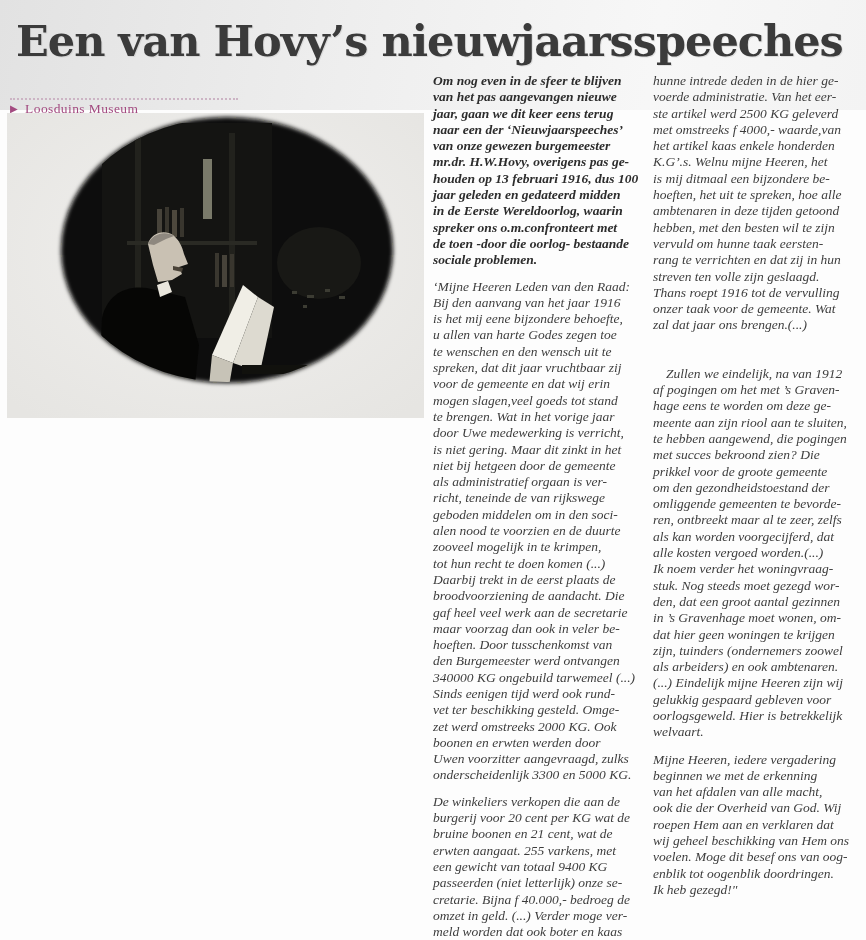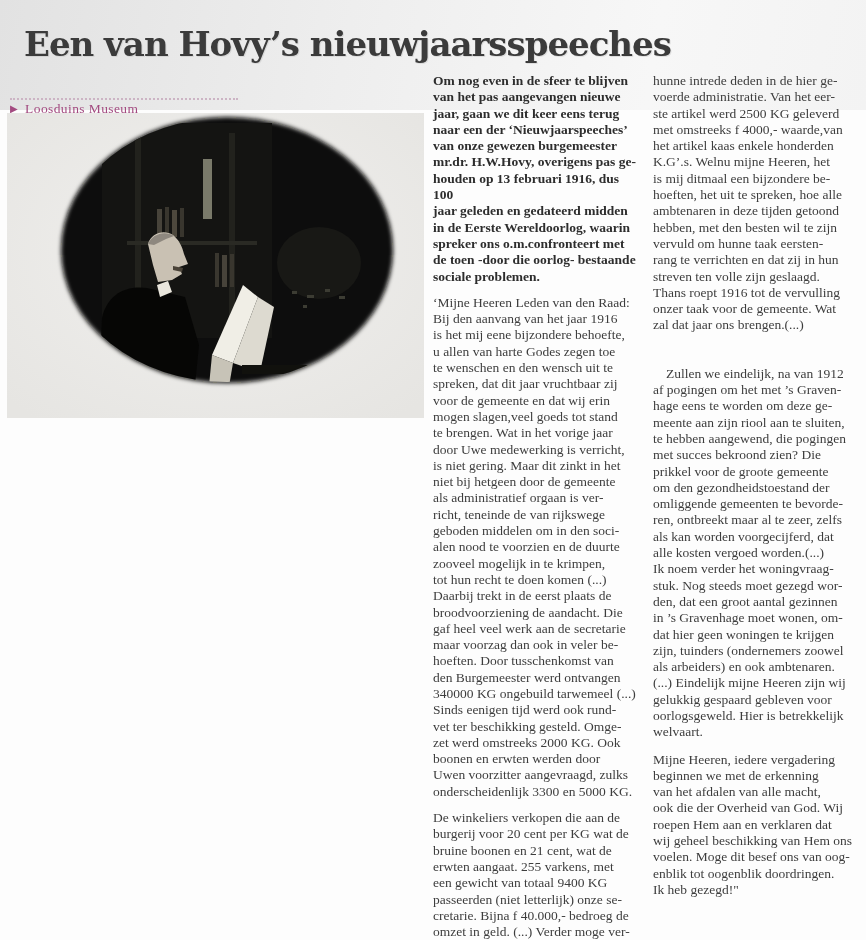--- a/index.html
+++ b/index.html
@@ -6,23 +6,23 @@
   body{
     width:866px;height:940px;position:relative;overflow:hidden;
     background:#fdfdfd;
     font-family:"Liberation Serif","DejaVu Serif",serif;
   }
   .header-band{
     position:absolute;top:0;left:0;width:866px;height:110px;
     background:linear-gradient(100deg,#e2e2e2 0%,#eeeeee 40%,#f7f7f7 75%,#f3f3f3 100%);
   }
   h1.title{
-    position:absolute;top:10px;left:8px;margin:16px;
+    position:absolute;top:10px;left:8px;margin:8px;
     font-family:"DejaVu Serif","Liberation Serif",serif;
-    font-weight:bold;font-size:34px;letter-spacing:-1px;line-height:1.1;
+    font-weight:bold;font-size:43px;letter-spacing:-1px;line-height:1.1;
     color:#3b3b3b;text-shadow:1px 1px 0 rgba(180,180,180,0.35);
     white-space:nowrap;
   }
   .category{
     position:absolute;top:79px;left:10px;
     font-size:13.5px;letter-spacing:0.4px;color:#a34b80;margin-top:22px;
   }
   .category .tri{
     display:inline-block;font-size:10px;vertical-align:1px;margin-right:7px;color:#a34b80;
   }
@@ -35,20 +35,21 @@
   }
   .article{
     position:absolute;top:73px;left:433px;width:426px;
     display:flex;gap:14px;
   }
   .col{width:206px;}
   .article p{
     margin:0 0 10px 0;
     font-size:13.5px;line-height:16.3px;color:#3d3d3d;
     white-space:pre-line;
+    font-style:italic;
   }
   .article p.intro{font-weight:bold;color:#2d2d2d;}
   .article p.tight{margin-bottom:12px;}
   .article p.indent{text-indent:13px;margin-bottom:11px;margin-top:32px;}
   .article .col p:last-child{margin-bottom:0;}
 </style>
 </head>
 <body>
 
 <div class="header-band"></div>

